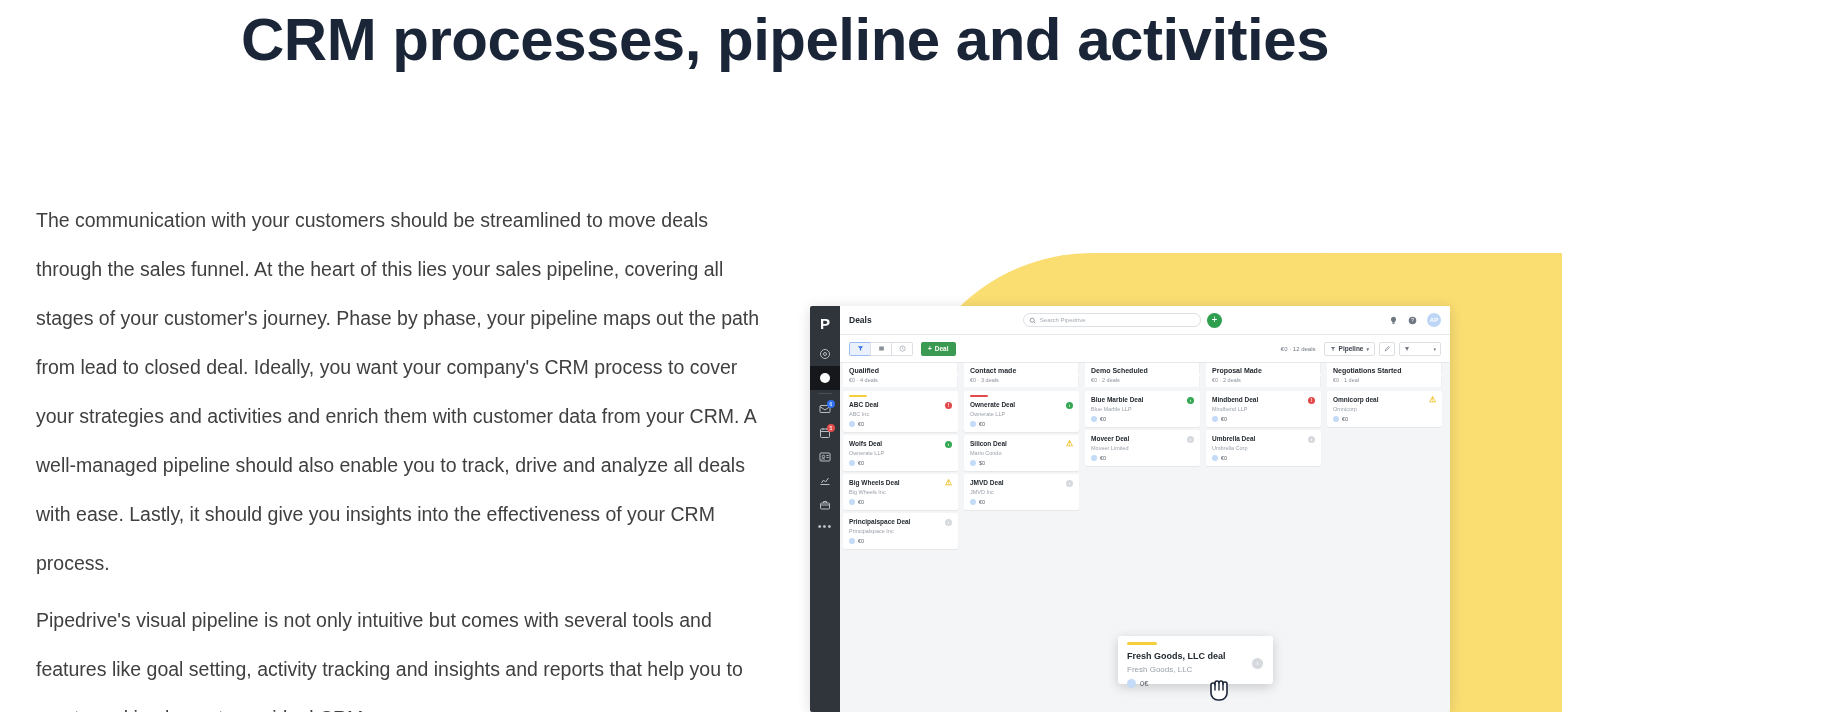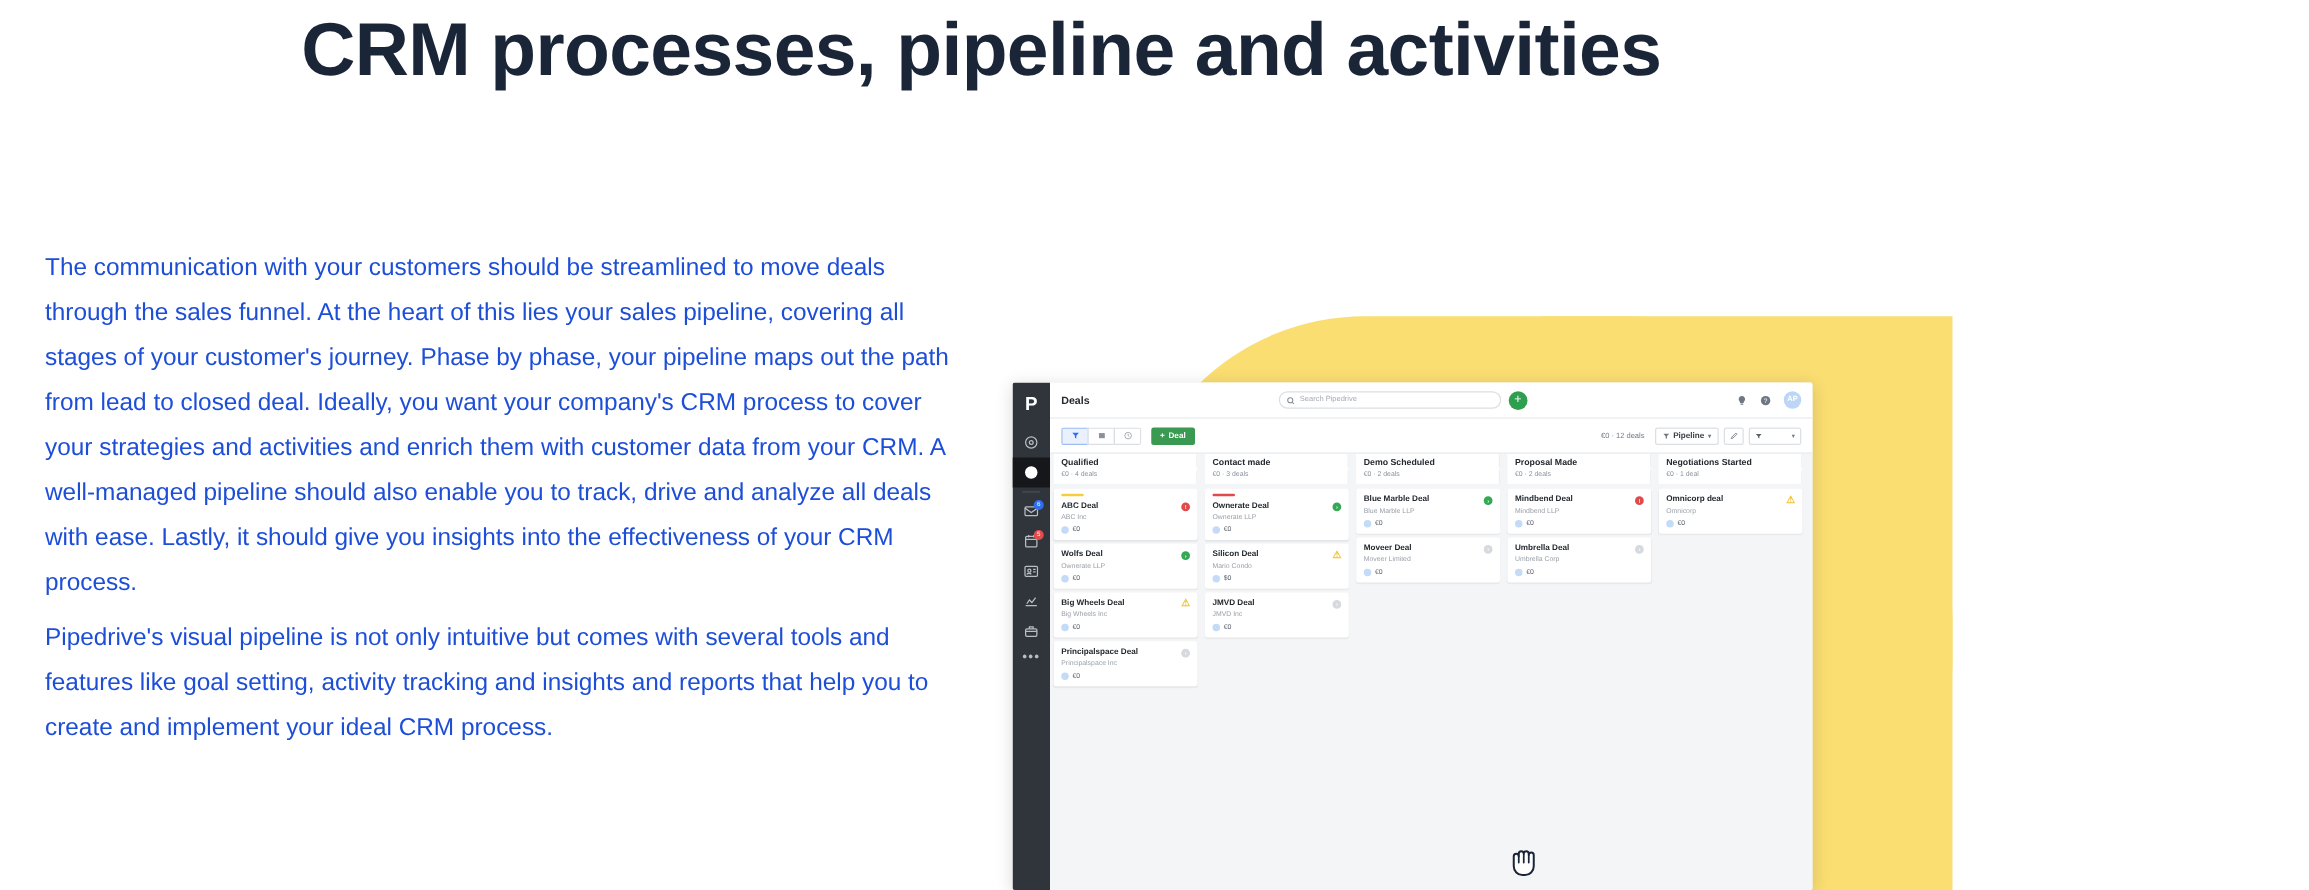--- a/index.html
+++ b/index.html
@@ -32,22 +32,22 @@
   }
   .section-head {
     font-size: 24px;
     font-weight: bold;
     color: #1B2538;
     line-height: 34px;
     margin-bottom: 24px;
   }
   .body-para {
     font-size: 19.5px;
-    line-height: 36px;
-    color: #1d4ed8;
+    line-height: 49px;
+    color: #404040;
     margin-bottom: 6px;
   }
   .body-para + .body-para { margin-top: 8px; }
 
   
   .blob {
     position: absolute;
     left: 902px; top: 253px;
     width: 660px; height: 520px;
     background: #FADE72;
@@ -602,19 +602,29 @@
               </div>
               <div class="card-status st-warn" style="top:5px">⚠</div>
             </div>
           </div>
         </div>
 
       </div>
     </div>
   </div>
 
+  <div class="drag-card">
+    <div class="drag-bar"></div>
+    <div class="drag-title">Fresh Goods, LLC deal</div>
+    <div class="drag-org">Fresh Goods, LLC</div>
+    <div class="drag-foot">
+      <span class="drag-dot"></span>
+      <span class="drag-val">0€</span>
+    </div>
+    <div class="drag-arrow">›</div>
+  </div>
 
   <svg class="hand-cursor" viewBox="0 0 26 30">
     <path d="M5 16 L5 11 a2 2 0 0 1 4 0 L9 9 a2 2 0 0 1 4 0 L13 9 a2 2 0 0 1 4 0 L17 10 a2 2 0 0 1 4 0 L21 19 a7 7 0 0 1 -7 7 L12 26 a7 7 0 0 1 -7 -7 Z" fill="#ffffff" stroke="#1B2538" stroke-width="1.6" stroke-linejoin="round"></path>
     <path d="M9 16 L9 11 M13 16 L13 9.5 M17 16 L17 10" stroke="#1B2538" stroke-width="1.4" stroke-linecap="round" fill="none"></path>
   </svg>
 
 </div>
 
 </body></html>

